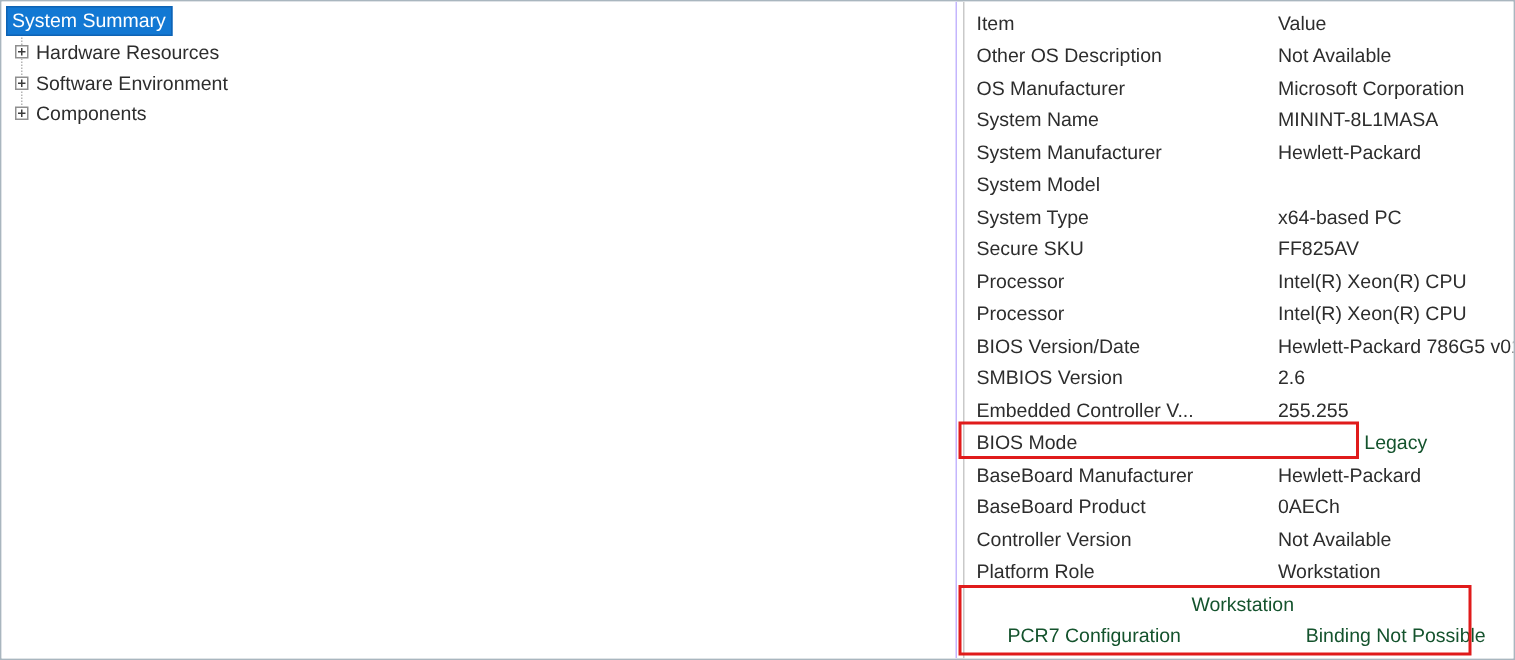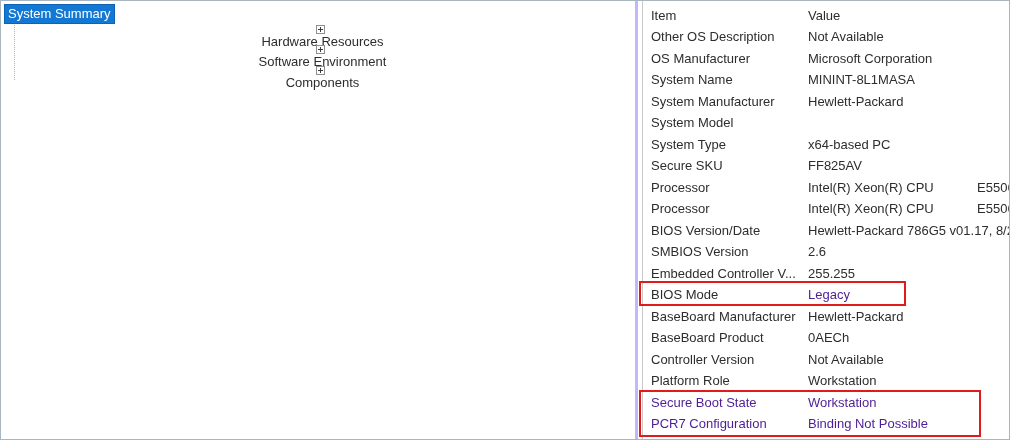--- a/index.html
+++ b/index.html
@@ -12,31 +12,31 @@
     background:#fff;
     overflow:hidden;
     font-size:13px;
     color:#2d2d2d;
   }
 
   
   .tree-pane {
     position:absolute; left:0; top:0;
     width:637px; height:438px;
-    border-right:3px solid #c4b5fd;
+    border-right:1px solid #c4b5fd;
     padding:3px 0 0 2px;
     background:#fff;
     overflow:hidden;
   }
   .tree-vline {
     position:absolute; left:13px; top:21px; height:58px;
     border-left:1px dotted #b4b4b4;
   }
   .tree-row { height:20.5px; display:flex; align-items:center; position:relative; }
-  .tree-row.child { padding-left:7px;flex-direction:column; }
+  .tree-row.child { padding-left:7px; }
   .tree-label-selected {
     background:#1278d3; color:#fff;
     padding:1px 3px 2px 3px; margin-left:1px;
     border:1px solid #0e63b4;
   }
   .twisty {
     position:relative; width:9px; height:9px;
     border:1px solid #8f8f8f; background:#fff;
     margin-right:5px; flex:0 0 auto;
   }
@@ -44,25 +44,25 @@
   .twisty::after  { content:""; position:absolute; left:3px; top:1px; width:1px; height:5px; background:#3c3c3c; }
 
   
   .list-pane {
     position:absolute; left:641px; top:0; right:0; height:438px;
     border-left:1px solid #c9c9c9;
     padding:3px 0 0 5px;
     background:#fff;
     overflow:hidden;
   }
-  .lrow { height:21.5px; display:flex; align-items:center; overflow:hidden; }
+  .lrow { height:21.5px; display:flex; align-items:center; overflow:hidden;gap:44px; }
   .lrow.header { height:22px; }
   .cell-item  { width:160px; flex:0 0 auto; padding-left:3px; white-space:nowrap; overflow:hidden; }
   .cell-value { flex:1 1 auto; white-space:pre; overflow:hidden; }
-  .hl { color:#4c1d95; }
+  .hl { color:#14532d;text-align:center; }
 
   
   .ann-box {
     position:absolute;
     border:2px solid #e01b1b;
     pointer-events:none;
   }
   .ann-bios   { left:638px; top:280px; width:267px; height:25px; }
   .ann-secure { left:638px; top:389px; width:342px; height:47px; }
 </style>
@@ -162,21 +162,20 @@
     </div>
     <div class="lrow">
       <span class="cell-item">Controller Version</span>
       <span class="cell-value">Not Available</span>
     </div>
     <div class="lrow">
       <span class="cell-item">Platform Role</span>
       <span class="cell-value">Workstation</span>
     </div>
     <div class="lrow">
-      <span class="cell-item hl">Secure Boot State</span>
       <span class="cell-value hl">Workstation</span>
     </div>
     <div class="lrow">
       <span class="cell-item hl">PCR7 Configuration</span>
       <span class="cell-value hl">Binding Not Possible</span>
     </div>
 
   </div>
 
   <div class="ann-box ann-bios"></div>

